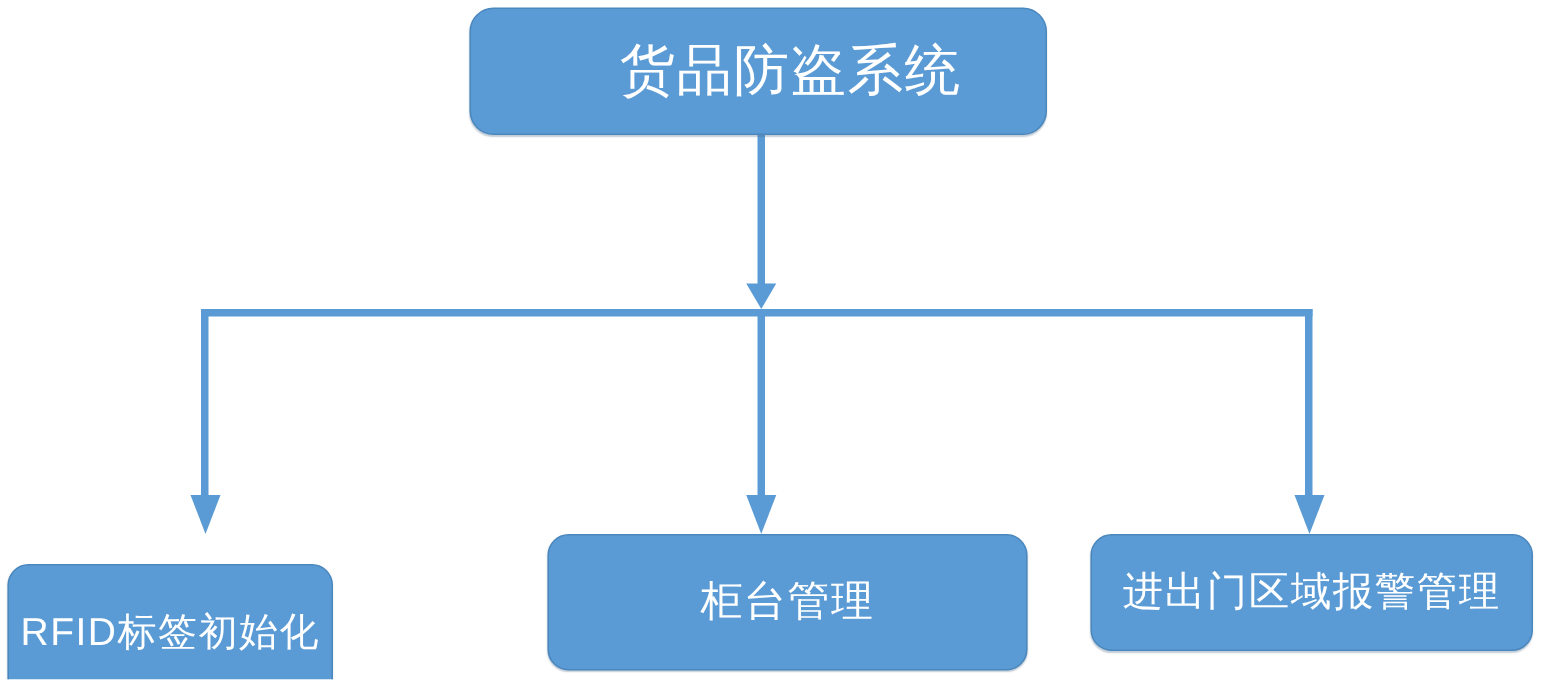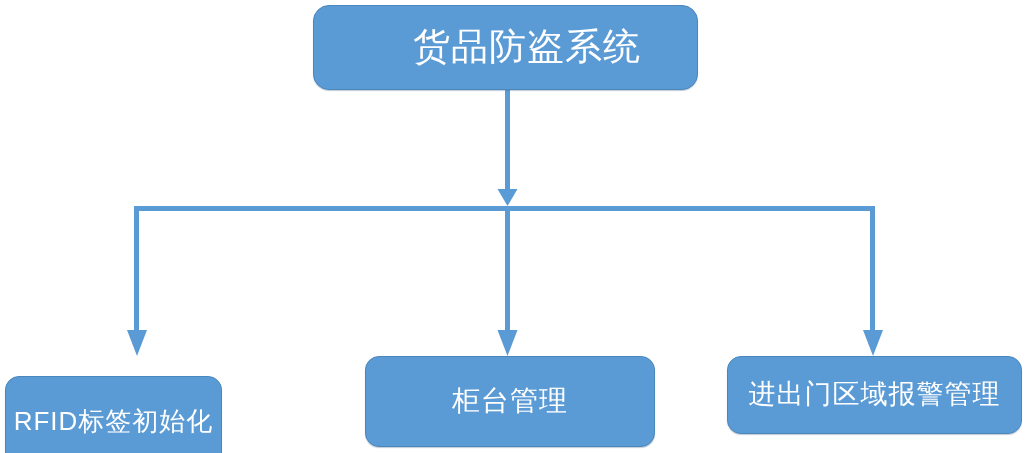--- a/index.html
+++ b/index.html
@@ -60,21 +60,21 @@
     top: 376px;
     width: 217px;
     height: 91px;
   }
   #node-rfid .node-label {
     font-size: 26px;
   }
   #node-counter {
     left: 365px;
     top: 356px;
-    width: 290px;
+    width: 320px;
     height: 91px;
   }
   #node-counter .node-label {
     font-size: 28px;
   }
   #node-gate {
     left: 727px;
     top: 356px;
     width: 295px;
     height: 78px;

